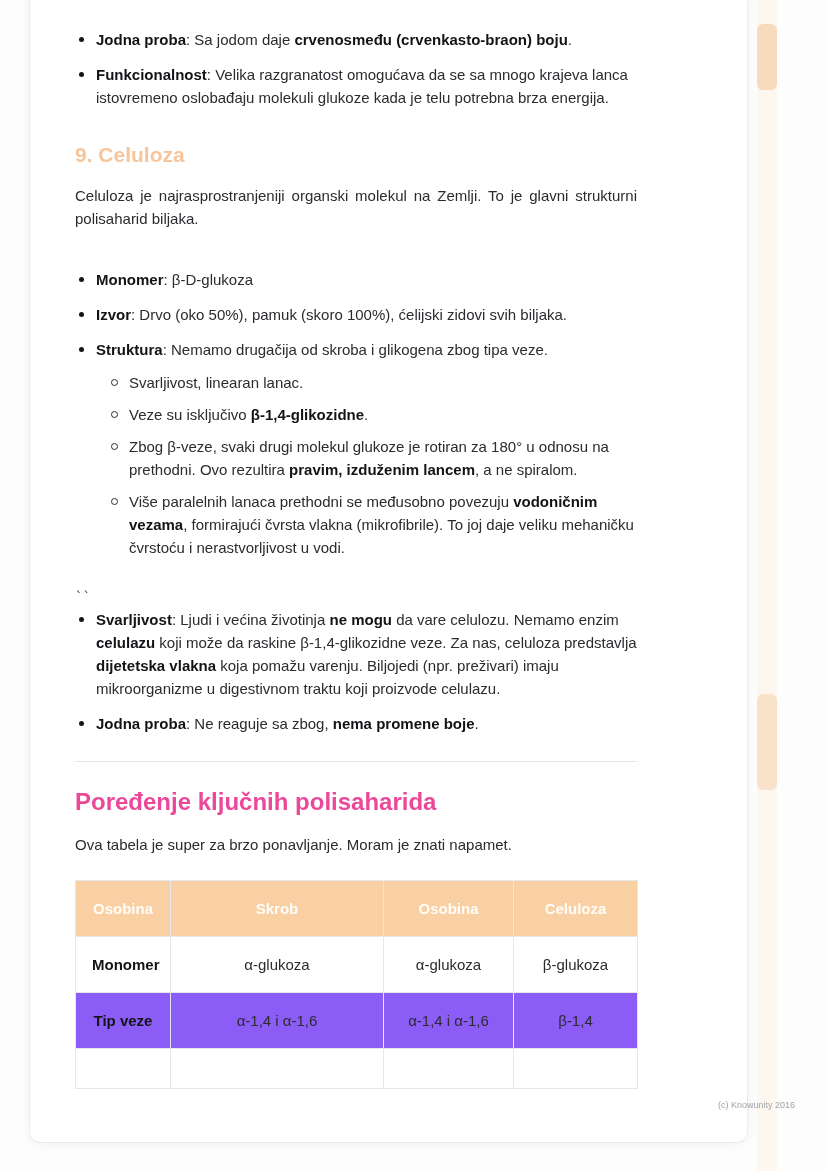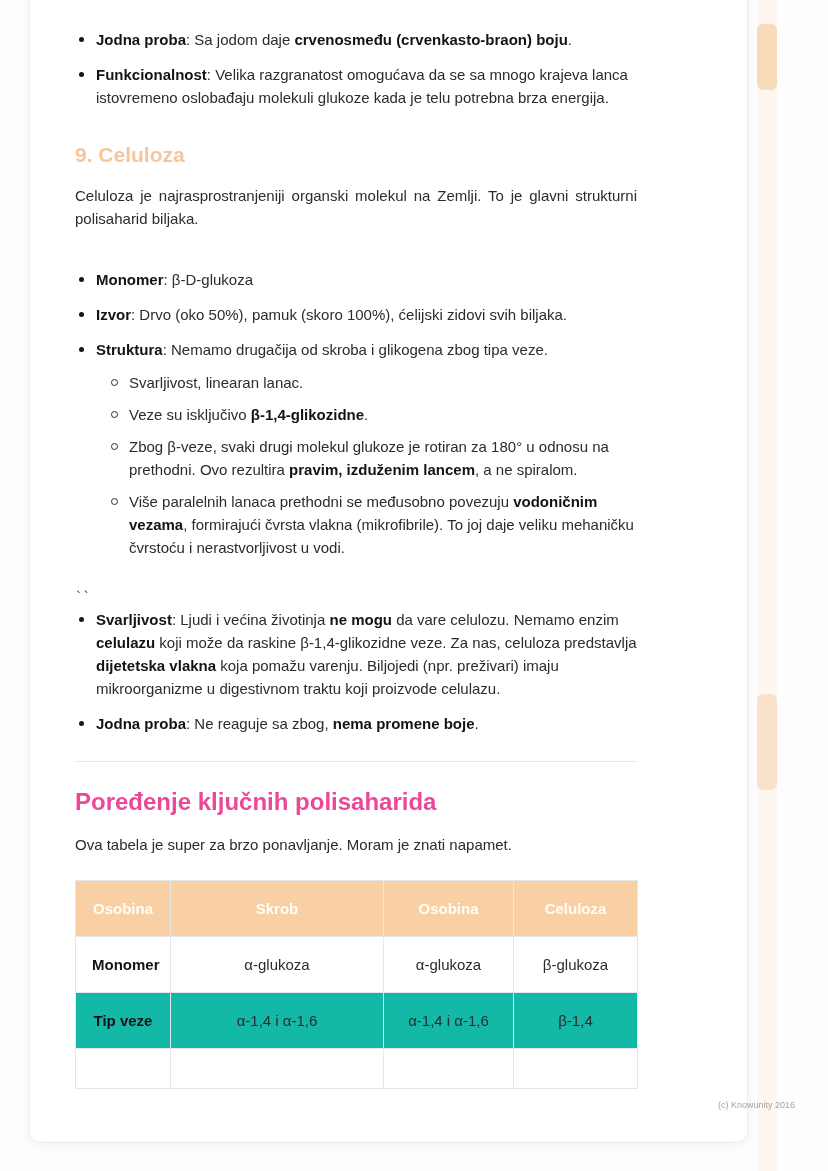--- a/index.html
+++ b/index.html
@@ -84,21 +84,21 @@
     text-align: center; vertical-align: top;
     line-height: 17px;
     overflow: hidden; white-space: nowrap;
   }
   table.compare thead th {
     background: #f9cfa4;
     color: #fffdf8;
     font-weight: 700;
   }
   table.compare td.rowhead { font-weight: 700; color: #141418; }
-  table.compare tr.alt td { background: #14b8a6; }
+  table.compare tr.alt td { background: #8b5cf6; }
   table.compare tr.partial td { height: 40px; }
 
   .rail-track {
     position: absolute; left: 757px; top: 0;
     width: 20px; height: 1171px;
     background: #fdf7f0;
   }
   .rail-thumb {
     position: absolute; left: 757px;
     width: 20px; border-radius: 6px;

